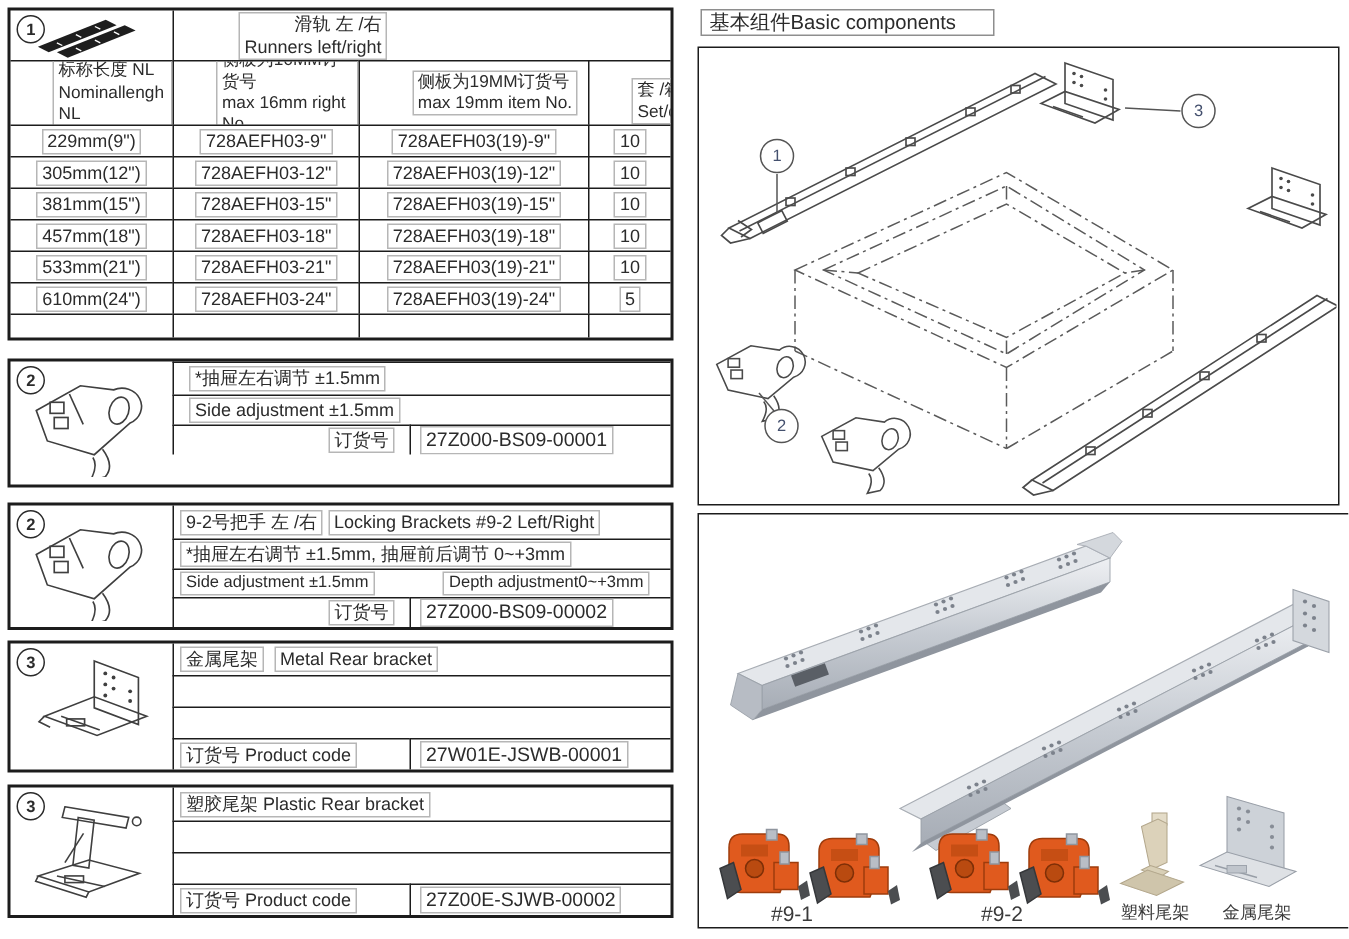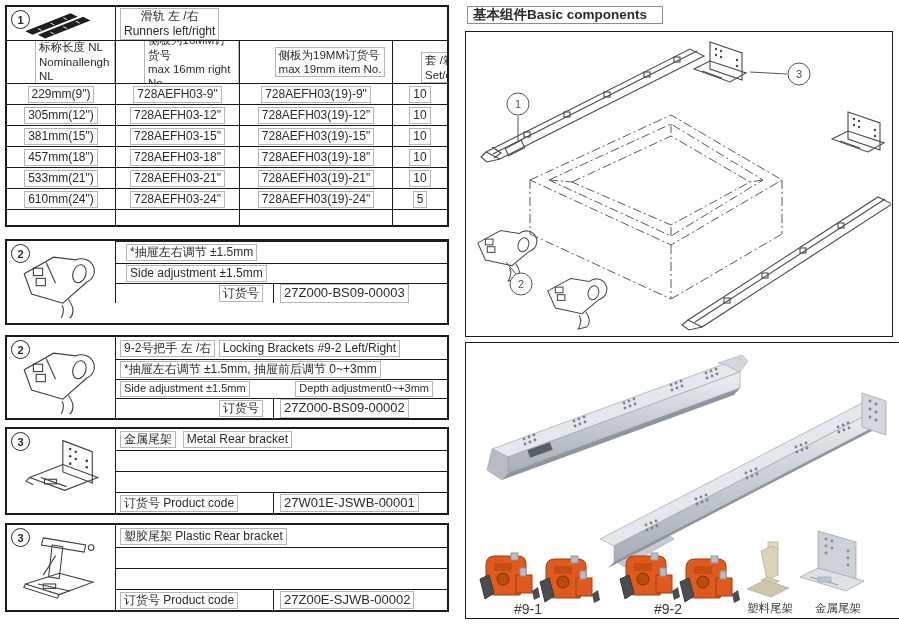--- a/index.html
+++ b/index.html
@@ -27,21 +27,21 @@
   .g3b{grid-template-rows:22px 21px 21px 21px;}
   .sgrid .img{grid-column:1;grid-row:1/5;}
   .sgrid .wide{grid-column:2/4;justify-content:flex-start;padding-left:4px;}
   .code-label{justify-content:flex-end;padding-right:10px;}
   .code-label.lft{justify-content:flex-start;padding-left:4px;}
   .code-val{justify-content:flex-start;padding-left:6px;font-size:13px;}
   .cn{font-size:12px;}
   .en{font-size:12px;}
   .sm{font-size:11px;}
   .bc-header{position:absolute;left:467px;top:6px;width:196px;height:18px;border:1px solid #8e8e8e;
-             font-size:13.5px;display:flex;align-items:center;padding-left:5px;box-sizing:border-box;font-weight:bold;}
+             font-size:13.5px;display:flex;align-items:center;padding-left:5px;box-sizing:border-box;}
   .rbox{position:absolute;border:1.6px solid #1c1c1c;box-sizing:border-box;background:#fff;}
   .diag-num{font-size:11px;fill:#44506e;}
   svg text{font-family:"Liberation Sans",sans-serif;}
 </style>
 </head>
 <body>
 
 <div class="page">
 
   <div class="sec s1" style="left:5px;top:5px;width:444px;height:222px;">
@@ -54,21 +54,21 @@
           <line x1="22" y1="21" x2="26" y2="23"></line>
             <line x1="36" y1="15" x2="40" y2="17"></line>
           <line x1="50" y1="9" x2="54" y2="11"></line>
             <line x1="36" y1="25" x2="40" y2="27"></line>
           <line x1="50" y1="19" x2="54" y2="21"></line>
             <line x1="64" y1="13" x2="68" y2="15"></line>
         </g>
       </svg>
     </div>
     <div class="cell bl title-cell">
-      <span class="tb" style="text-align:center;">
+      <span class="tb" style="text-align:right;margin-left:39px;">
         <div class="cn">滑轨 左 /右</div>
         <div class="en">Runners left/right</div>
       </span>
     </div>
 
     <div class="cell bt hcell">
       <span class="tb">
           <div>标称长度  NL</div>
       <div>Nominallengh NL</div>
         </span>
@@ -191,21 +191,21 @@
     <div class="cell bl bt wide">
       <span class="tb cn" style="margin-left:6px;">*抽屉左右调节 ±1.5mm</span>
     </div>
     <div class="cell bl bt wide">
       <span class="tb en" style="margin-left:6px;">Side adjustment ±1.5mm</span>
     </div>
     <div class="cell bl bt code-label">
       <span class="tb cn">订货号</span>
     </div>
     <div class="cell bl bt code-val">
-      <span class="tb">27Z000-BS09-00003</span>
+      <span class="tb">27Z000-BS09-00001</span>
     </div>
   </div>
 
   <div class="sec sgrid g2b" style="left:5px;top:335px;width:444px;height:85px;">
     <div class="cell img imgcell">
       <span class="badge">2</span>
       <svg width="92" height="72" viewBox="0 0 100 78" fill="none" stroke="#3f3f3f" stroke-width="1.2">
         <path d="M10,30 L42,12 L66,15 a14,13 0 1 1 12,24 L52,62 L18,52 Z"></path>
         <ellipse cx="70" cy="30" rx="7" ry="10" transform="rotate(18 70 30)"></ellipse>
         <rect x="20" y="24" width="10" height="8"></rect>

